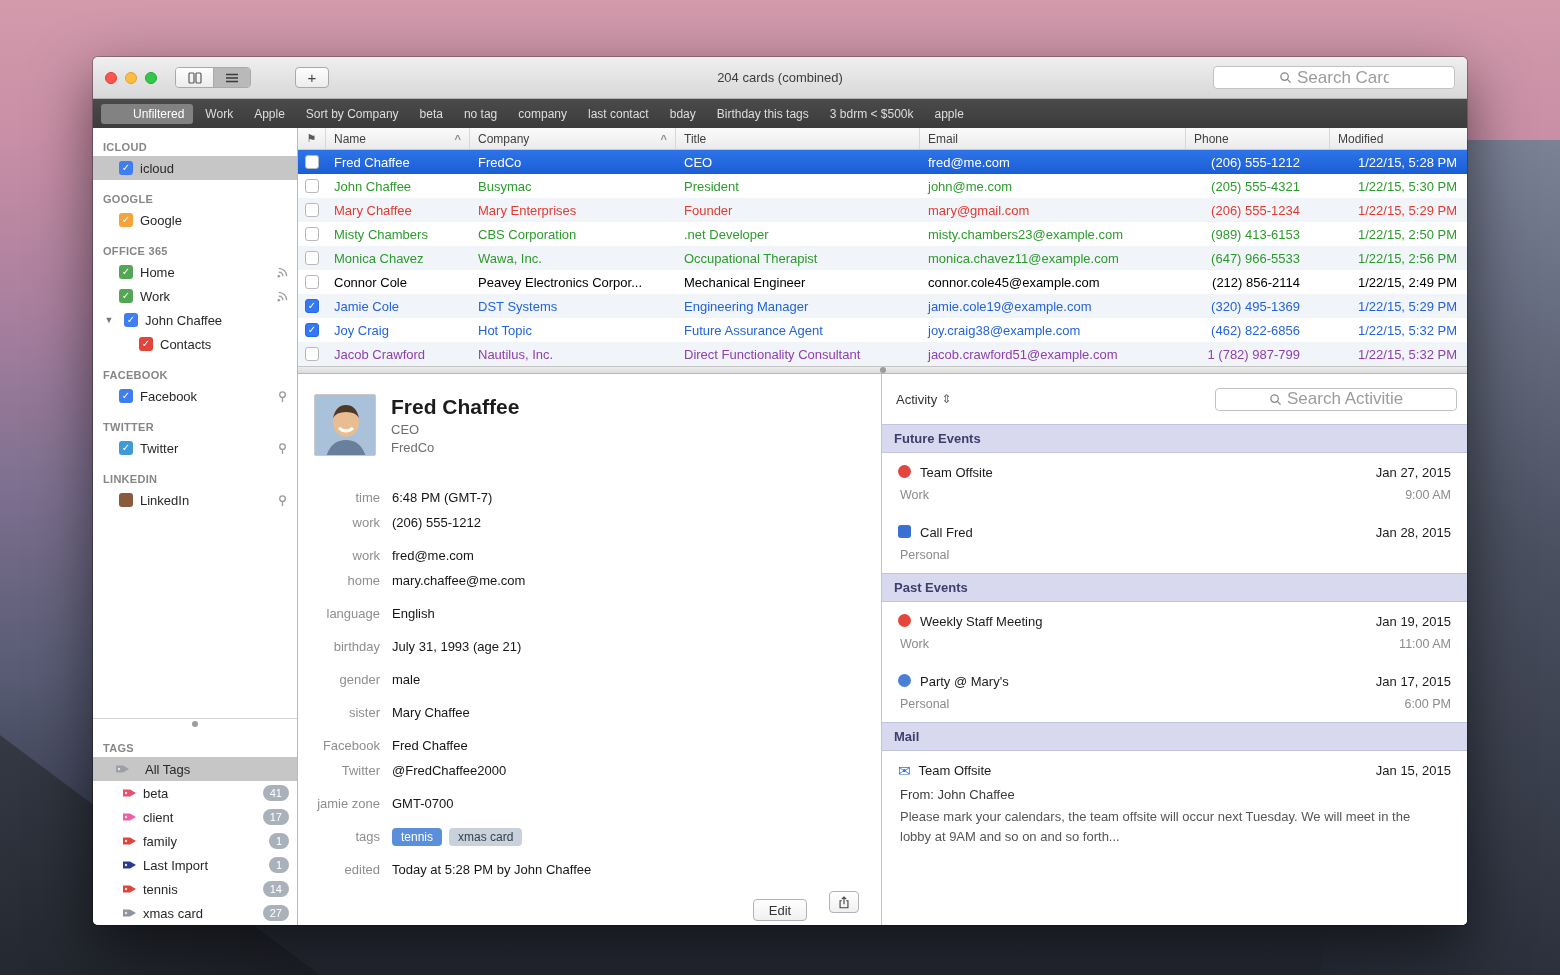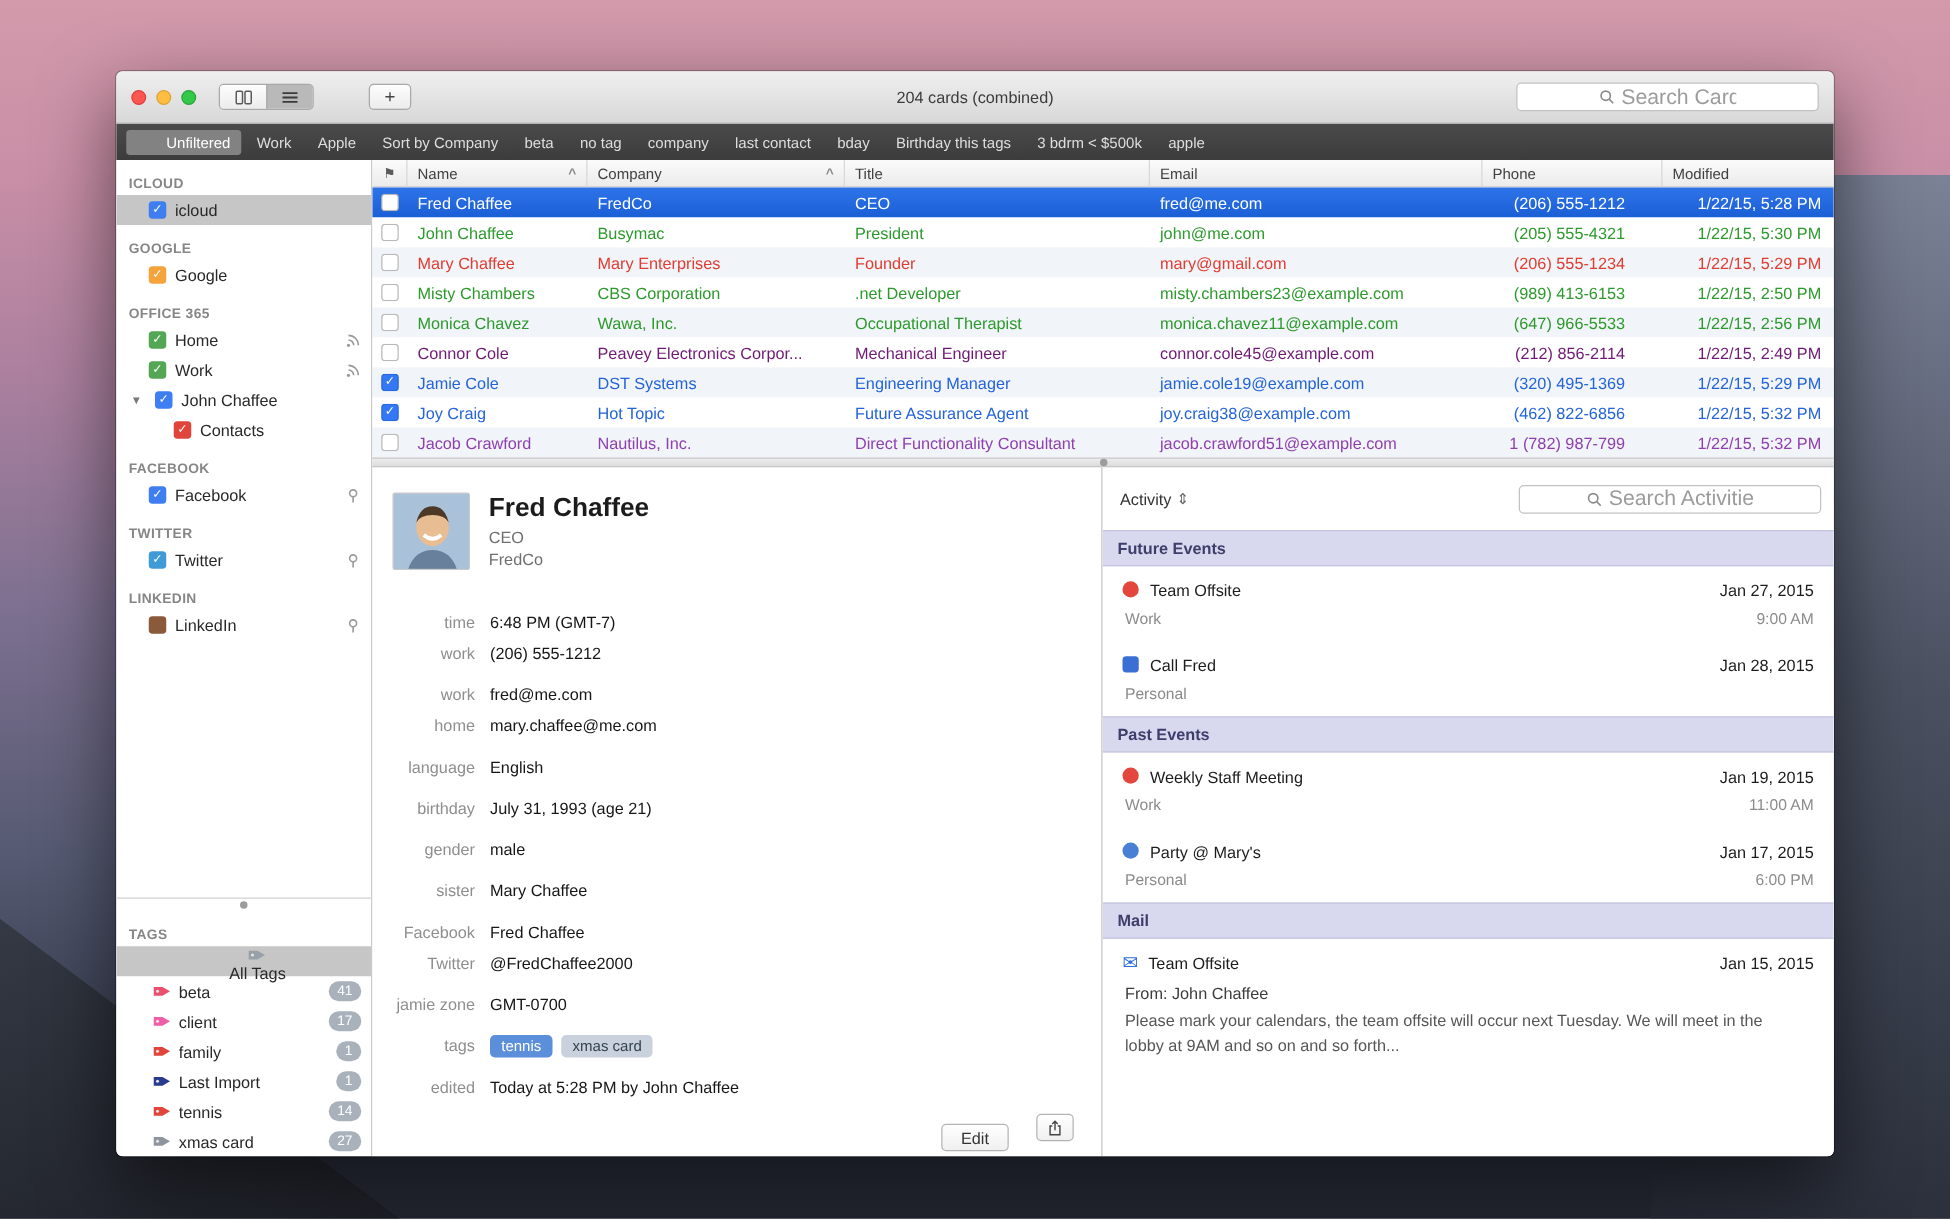--- a/index.html
+++ b/index.html
@@ -66,21 +66,21 @@
   .sb-item.child { padding-left:46px; }
   .disclosure { width:16px; text-align:center; color:#787878; font-size:9px; }
   .sb-check { width:14px; height:14px; border-radius:3px; flex-shrink:0;
     display:flex; align-items:center; justify-content:center; }
   .ck { color:#fff; font-size:10px; font-weight:bold; line-height:1; }
   .sb-right { margin-left:auto; margin-right:8px; display:flex; }
   .sb-spacer { flex:1; }
   .sb-split { height:11px; flex-shrink:0; display:flex; align-items:center; justify-content:center;
     border-top:1px solid #d2d2d2; }
   .sb-split .dot { width:6px; height:6px; border-radius:50%; background:#9c9c9c; }
-  .alltags { padding-left:22px; gap:0;flex-direction:column; }
+  .alltags { padding-left:22px; gap:14px; }
   .tagrow { height:24px; flex-shrink:0; display:flex; align-items:center; padding-left:29px; gap:5px;
     font-size:13px; color:#282828; }
   .tagicon { flex-shrink:0; }
   .tag-badge { margin-left:auto; margin-right:8px; background:#a9b1bb; color:#fff; font-size:11px;
     border-radius:9px; padding:2px 7px; min-width:14px; text-align:center; line-height:1.1; }
 
   
   .content { flex:1; display:flex; flex-direction:column; min-width:0; background:#fff; }
 
   .thead { height:22px; flex-shrink:0; display:flex; background:linear-gradient(#fbfbfb,#ebebeb);
@@ -478,21 +478,21 @@
               <span class="rcb"></span>
             </span>
             <span class="t-cell c-name">Monica Chavez</span>
             <span class="t-cell c-company">Wawa, Inc.</span>
             <span class="t-cell c-title">Occupational Therapist</span>
             <span class="t-cell c-email">monica.chavez11@example.com</span>
             <span class="t-cell c-phone">(647) 966-5533</span>
             <span class="t-cell c-modified">1/22/15, 2:56 PM</span>
           </div>
 
-          <div class="t-row" style="color: #701a75;">
+          <div class="t-row" style="color: #000000;">
             <span class="t-cell c-flag">
               <span class="rcb"></span>
             </span>
             <span class="t-cell c-name">Connor Cole</span>
             <span class="t-cell c-company">Peavey Electronics Corpor...</span>
             <span class="t-cell c-title">Mechanical Engineer</span>
             <span class="t-cell c-email">connor.cole45@example.com</span>
             <span class="t-cell c-phone">(212) 856-2114</span>
             <span class="t-cell c-modified">1/22/15, 2:49 PM</span>
           </div>

